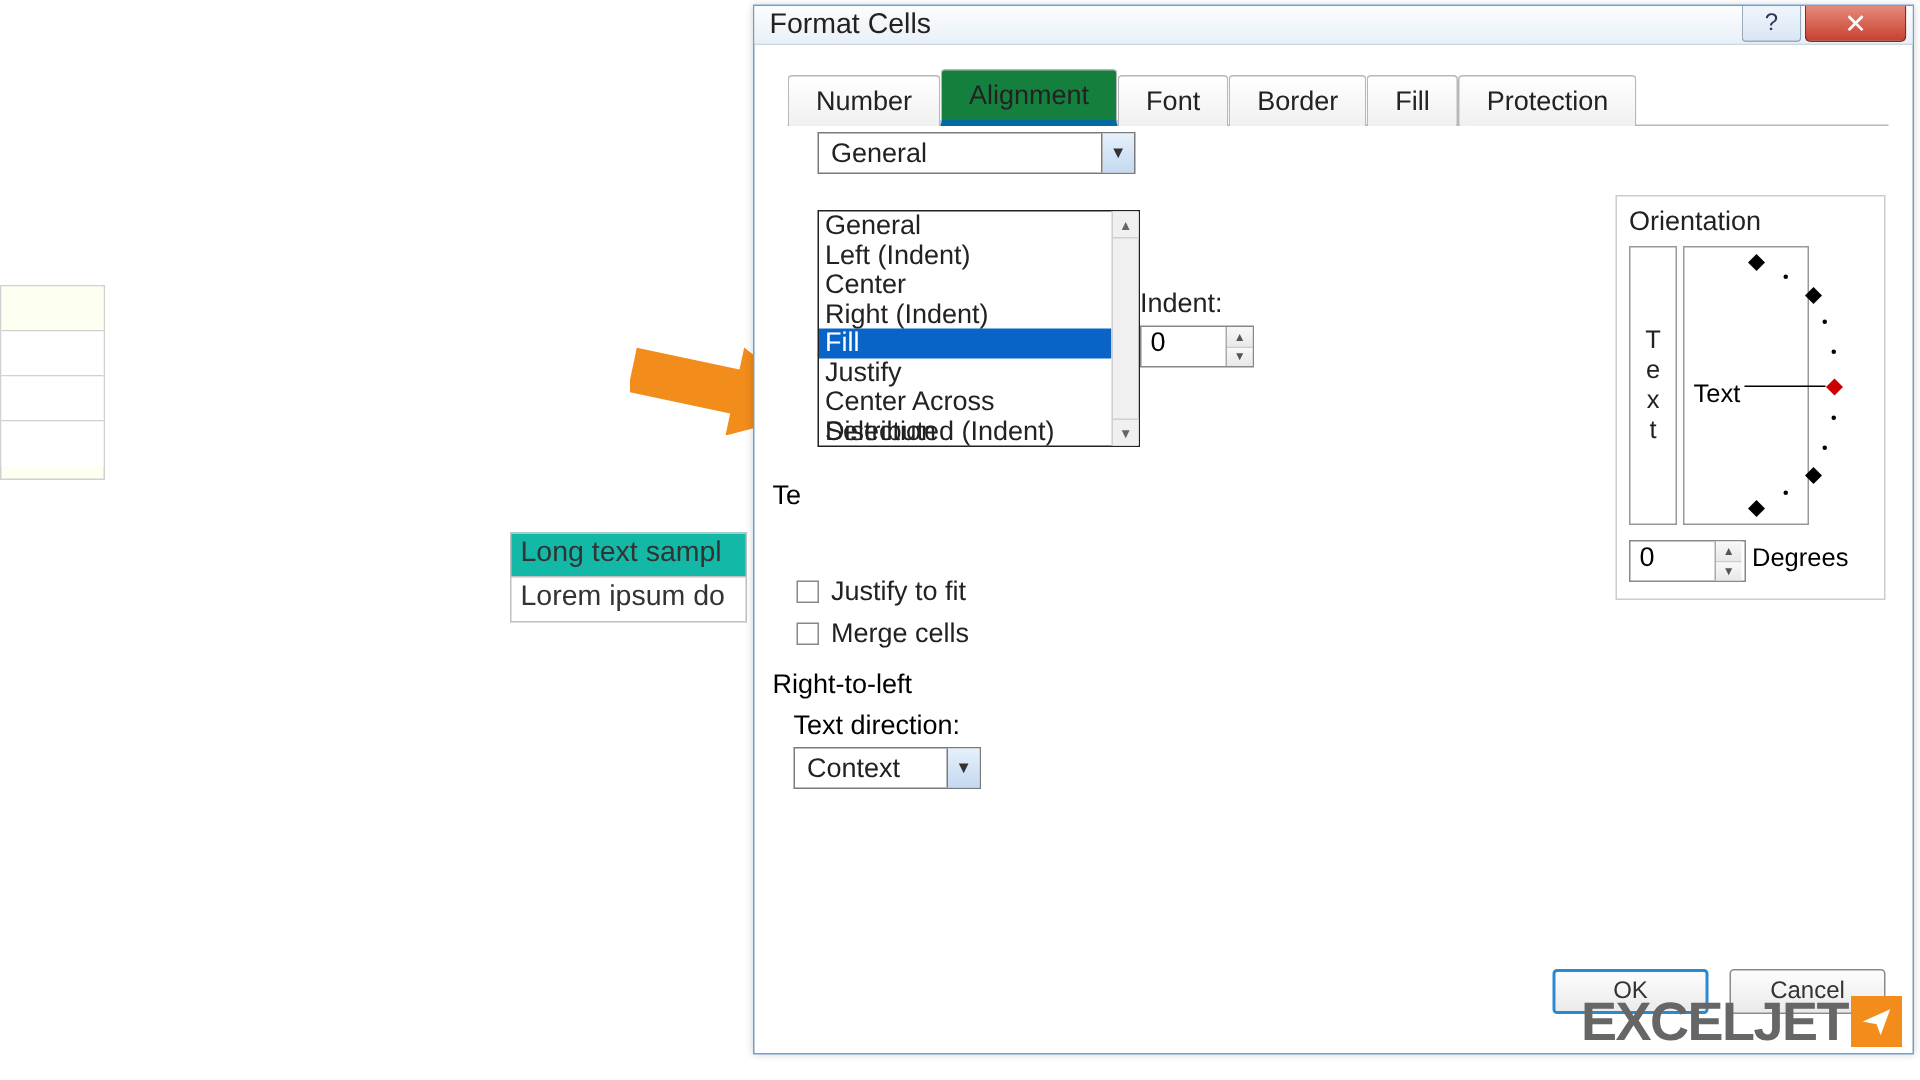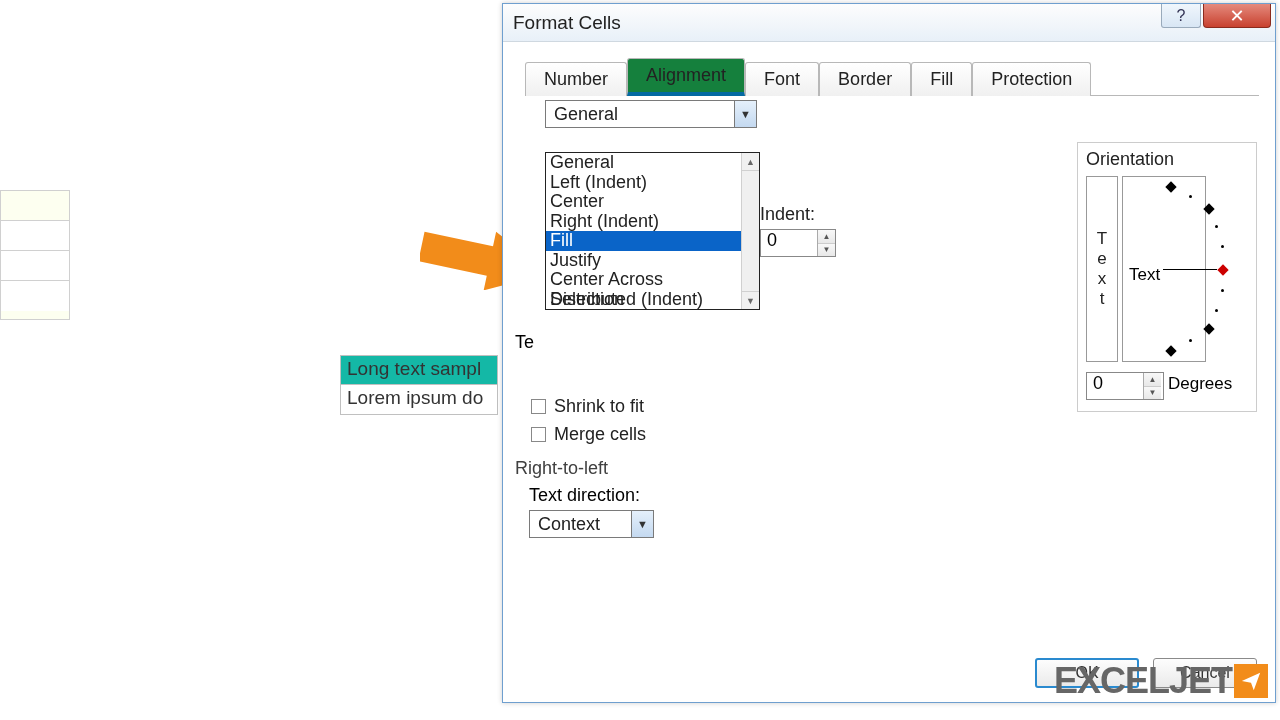--- a/index.html
+++ b/index.html
@@ -10,21 +10,21 @@
   .grid-lines-left .row { height: 30px; border-bottom: 1px solid #d0d0d0; background: #fff; }
   .grid-lines-left .row:first-child { background: #fdfff0; }
 
   .sample-cells { position: absolute; left: 340px; top: 355px; }
   .sample-cells .cell1 { border: 1px solid #c0c0c0; background: #14b8a6; width: 158px; height: 30px; padding: 2px 6px; font-size: 19px; color: #333; overflow: hidden; white-space: nowrap; }
   .sample-cells .cell2 { border: 1px solid #c0c0c0; border-top: none; background: #fff; width: 158px; height: 30px; padding: 2px 6px; font-size: 19px; color: #333; overflow: hidden; white-space: nowrap; }
 
   .arrow { position: absolute; left: 420px; top: 230px; width: 130px; height: 60px; }
 
   .dialog { position: absolute; left: 502px; top: 3px; width: 774px; height: 700px; background: #fff; border: 1px solid #6f9fcf; box-shadow: 0 0 5px rgba(0,0,0,0.2); }
-  .titlebar { height: 38px; background: linear-gradient(to bottom, #fdfdfd, #e8f0f8); border-bottom: 1px solid #cfd8e0; position: relative; display: flex; align-items: center; padding-left: 10px; }
+  .titlebar { height: 26px; background: linear-gradient(to bottom, #fdfdfd, #e8f0f8); border-bottom: 1px solid #cfd8e0; position: relative; display: flex; align-items: center; padding-left: 10px; }
   .titlebar .title { font-size: 19px; color: #222; }
   .titlebar .help-btn { position: absolute; right: 74px; top: 0; width: 40px; height: 24px; background: linear-gradient(to bottom,#f0f6fc,#d8e6f4); border: 1px solid #9ab; border-radius: 0 0 3px 3px; display: flex; align-items: center; justify-content: center; font-size: 16px; color: #335; border-top: none; }
   .titlebar .close-btn { position: absolute; right: 4px; top: 0; width: 68px; height: 24px; background: linear-gradient(to bottom,#e58a7d,#c8412f); border: 1px solid #8a2a1d; border-radius: 0 0 4px 4px; display: flex; align-items: center; justify-content: center; color: #fff; font-size: 18px; border-top: none; }
 
   .dialog-body { padding: 20px 16px 10px 16px; position: relative; height: calc(100% - 38px); }
 
   .tabs { display: flex; border-bottom: 1px solid #b8b8b8; height: 34px; align-items: flex-end; margin-left: 6px; }
   .tab { padding: 6px 18px; font-size: 18px; color: #222; border: 1px solid #b8b8b8; border-bottom: none; background: linear-gradient(to bottom,#fff,#f0f0f0); margin-right: 0; position: relative; top: 1px; border-radius: 3px 3px 0 0; cursor: pointer; margin-top: 32px; }
   .tab.active { background: #15803d; border-bottom: 4px solid #0369a1; top: 1px; font-weight: normal; }
 
@@ -48,21 +48,21 @@
   .indent-label { font-size: 18px; color: #222; }
   .spinner { display: inline-flex; border: 1px solid #888; height: 28px; background: #fff; margin-top: 4px; }
   .spinner .val { width: 56px; padding: 0 6px; font-size: 18px; }
   .spinner .btns { width: 18px; border-left: 1px solid #aaa; display: flex; flex-direction: column; }
   .spinner .btns div { flex:1; display:flex; align-items:center; justify-content:center; font-size:8px; color:#555; background:linear-gradient(to bottom,#f8f8f8,#e8e8e8); }
   .spinner .btns div:first-child { border-bottom:1px solid #ccc; }
 
   .chk-row { margin-left: 28px; font-size: 18px; color: #222; display: flex; align-items: center; height: 28px; }
   .chk-row .chk { width: 15px; height: 15px; border: 1px solid #888; margin-right: 8px; background: #fff; }
 
-  .r2l-label { font-size: 18px; color: #404040; margin: 10px 0 6px 12px; }
+  .r2l-label { font-size: 18px; color: #000000; margin: 10px 0 6px 12px; }
 
   .orientation { position: absolute; right: 18px; top: 100px; width: 180px; height: 270px; border: 1px solid #ccc; padding: 6px 8px; }
   .orientation .title { font-size: 18px; color: #222; margin-bottom: 6px; }
   .orientation .panels { display: flex; gap: 4px; }
   .orientation .vert { width: 32px; height: 186px; border: 1px solid #999; display:flex; flex-direction:column; align-items:center; justify-content:center; font-size:17px; color:#222; gap:0; }
   .orientation .dial { width: 84px; height: 186px; border: 1px solid #999; position: relative; }
   .orientation .dial .txt { position:absolute; left:6px; top:88px; font-size:17px; }
   .orientation .dial .diamond { width:8px; height:8px; background:#000; position:absolute; transform:rotate(45deg); }
   .orientation .dial .diamond.red { background:#c00; }
   .orientation .dial .dot { width:3px; height:3px; background:#000; position:absolute; border-radius:50%; }
@@ -153,21 +153,21 @@
           <div>▼</div>
         </div>
       </div>
     </div>
 
     <div style="position:absolute; left:12px; top:290px; font-size:18px;">Te</div>
 
     <div style="position:absolute; left:0; top:350px; width:520px;">
       <div class="chk-row">
         <div class="chk"></div>
-        <span class="label"><span>Shrink to fit</span></span>
+        <span class="label"><span>Justify to fit</span></span>
       </div>
       <div class="chk-row">
         <div class="chk"></div>
         <span class="label"><span>Merge cells</span></span>
       </div>
 
       <div class="r2l-label">Right-to-left</div>
       <div style="margin-left:26px;">
         <div style="font-size:18px;"><span>Text direction:</span></div>
         <div class="combo" style="width:125px; margin-top:4px;">

